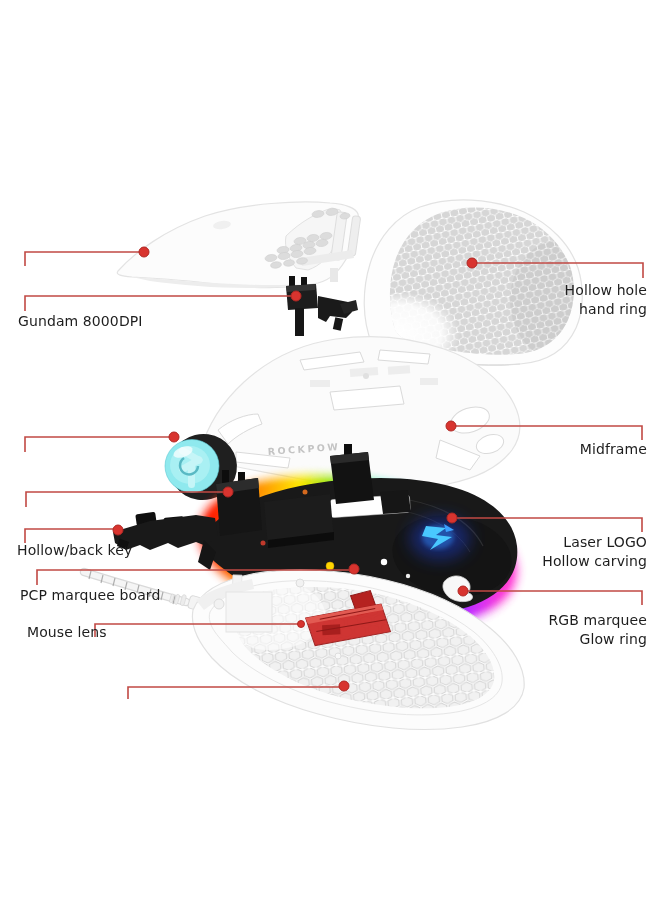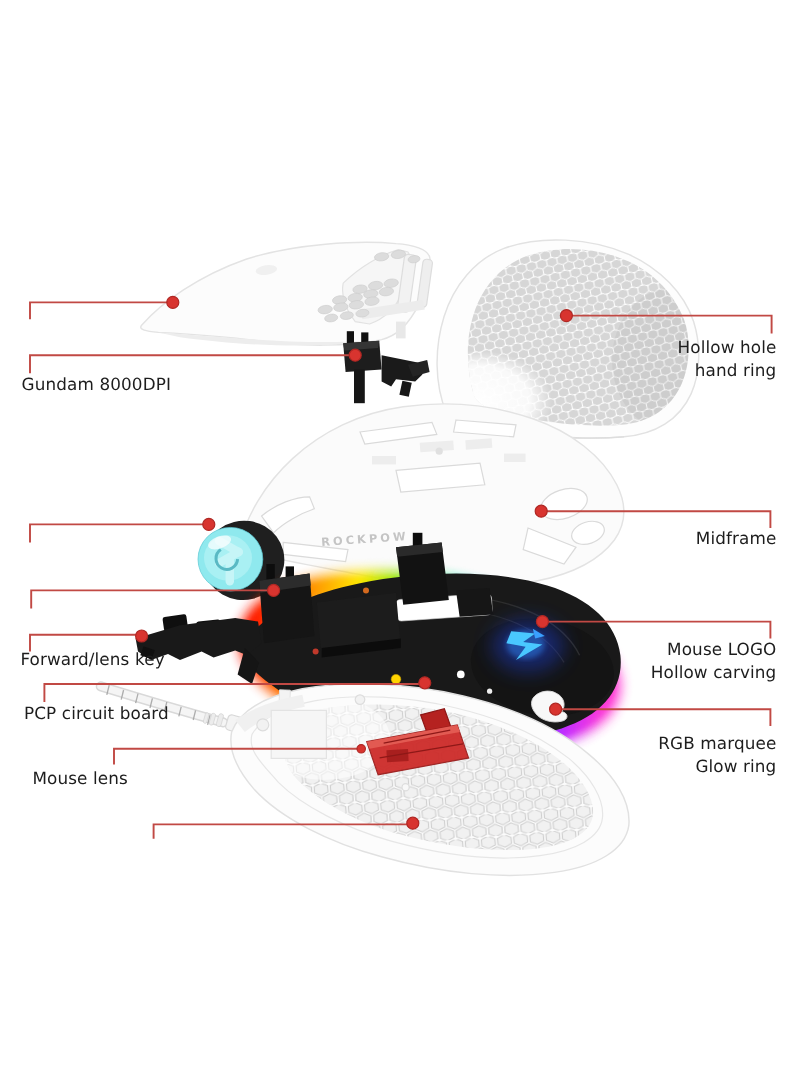--- a/index.html
+++ b/index.html
@@ -266,33 +266,33 @@
     <circle cx="301" cy="624" r="3.5"></circle>
     <circle cx="344" cy="686" r="5"></circle>
     <circle cx="472" cy="263" r="5"></circle>
     <circle cx="451" cy="426" r="5"></circle>
     <circle cx="452" cy="518" r="5"></circle>
     <circle cx="463" cy="591" r="5"></circle>
   </g>
 </svg>
 
 <div class="lbl" style="left:18px;top:312px">Gundam 8000DPI</div>
-<div class="lbl" style="left:17px;top:541px">Forward/lens key</div>
-<div class="lbl" style="left:20px;top:586px">PCP circuit board</div>
-<div class="lbl" style="left:27px;top:640px">Mouse lens</div>
+<div class="lbl" style="left:17px;top:541px">Hollow/back key</div>
+<div class="lbl" style="left:20px;top:586px">PCP marquee board</div>
+<div class="lbl" style="left:27px;top:623px">Mouse lens</div>
 
 <div class="lbl lbl-r" style="right:13px;top:281px">
   <span>Hollow hole</span>
   <span>hand ring</span>
 </div>
 <div class="lbl lbl-r" style="right:13px;top:440px">
   <span>Midframe</span>
 </div>
 <div class="lbl lbl-r" style="right:13px;top:533px">
-  <span>Mouse LOGO</span>
+  <span>Laser LOGO</span>
   <span>Hollow carving</span>
 </div>
 <div class="lbl lbl-r" style="right:13px;top:611px">
   <span>RGB marquee</span>
   <span>Glow ring</span>
 </div>
 
 </div>
 
 </body></html>

